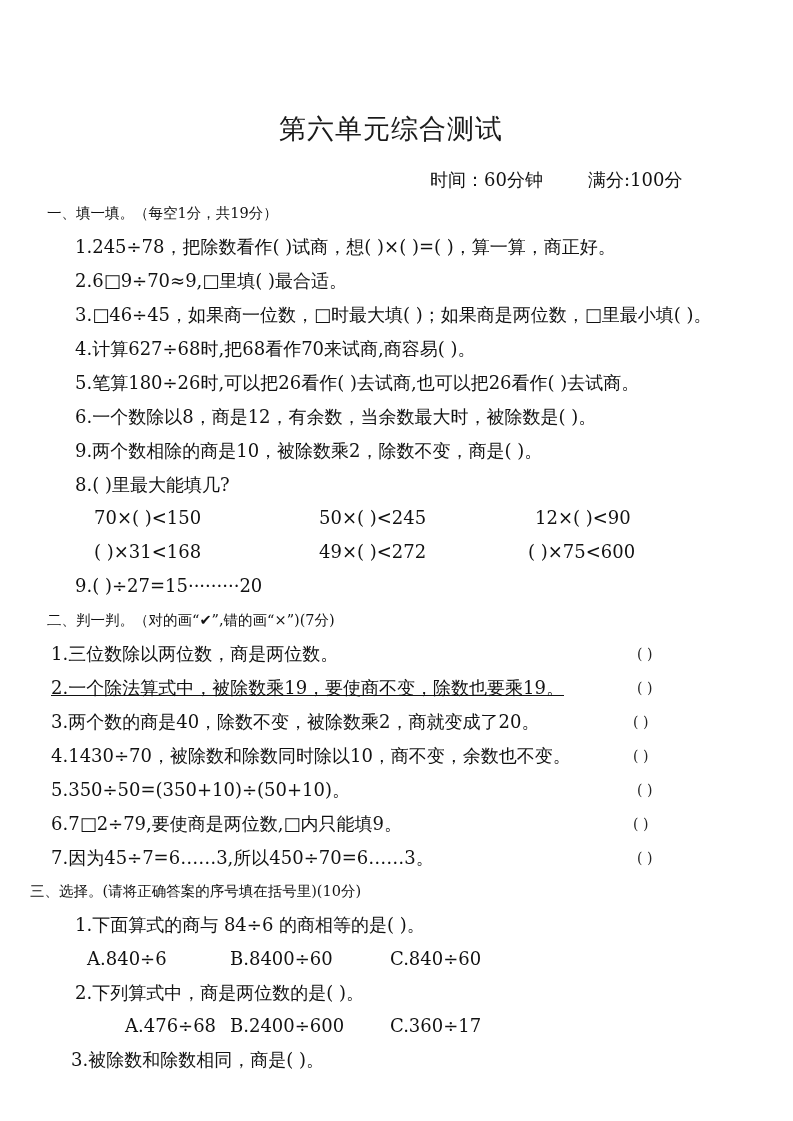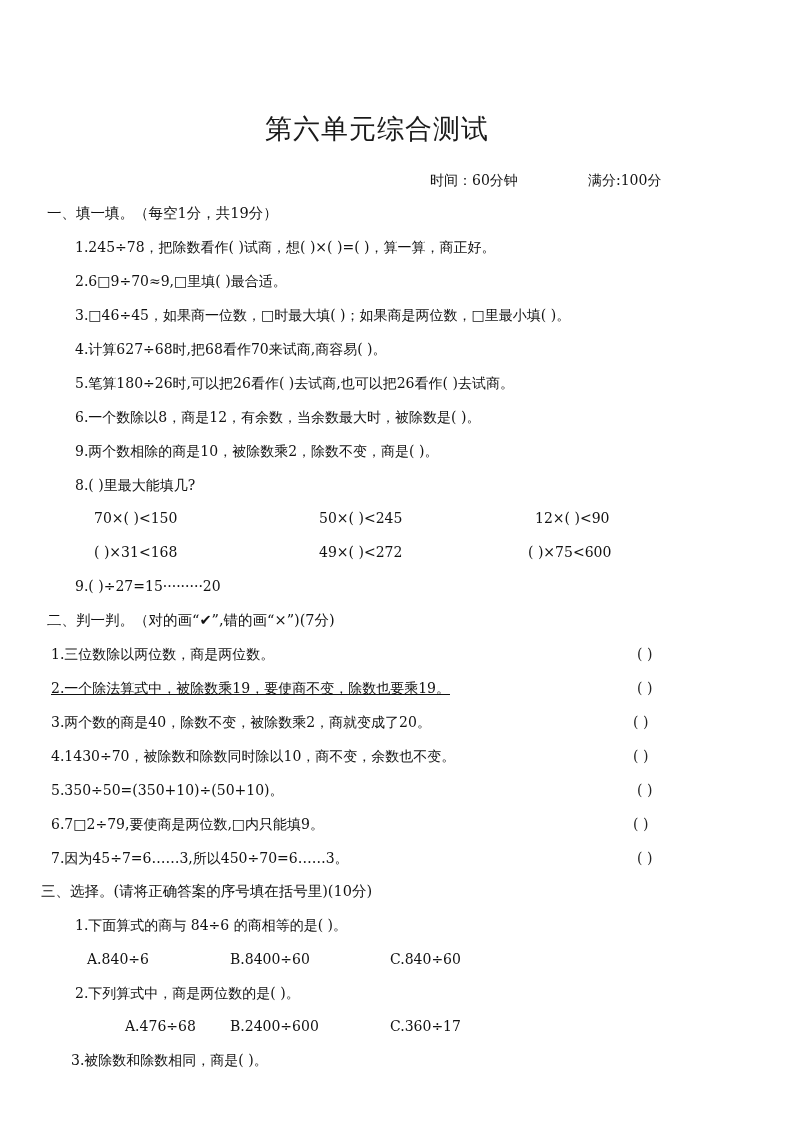--- a/index.html
+++ b/index.html
@@ -3,29 +3,29 @@
 <meta charset="utf-8">
 <style>
   html, body { margin: 0; padding: 0; background: #ffffff; }
   body {
     width: 793px; height: 1121px; position: relative; overflow: hidden;
     font-family: "DejaVu Serif", "Liberation Serif", serif;
     color: #111111; font-size: 14px;
   }
   .abs { position: absolute; white-space: nowrap; line-height: 20px; }
   .title { font-size: 27px; line-height: 34px; letter-spacing: 1px; color: #1a1a1a; }
-  .meta { font-size: 14px; }
+  .meta { font-size: 18px; }
   .sec { font-size: 14.5px; }
-  .q { font-size: 14px; }
+  .q { font-size: 18px; }
   .paren { font-size: 14px; color: #222; }
 </style>
 </head>
 <body>
 
-<div class="abs title" style="left:265px; top:112px;">第六单元综合测试</div>
+<div class="abs title" style="left:279px; top:112px;">第六单元综合测试</div>
 <div class="abs meta" style="left:430px; top:170px;">时间：60分钟</div>
 <div class="abs meta" style="left:588px; top:170px;">满分:100分</div>
 
 <div class="abs sec" style="left:47px; top:203px;">一、填一填。（每空1分，共19分）</div>
 <div class="abs q" style="left:75px; top:237px;">1.245÷78，把除数看作(        )试商，想(        )×(        )=(        )，算一算，商正好。</div>
 <div class="abs q" style="left:75px; top:271px;">2.6□9÷70≈9,□里填(        )最合适。</div>
 <div class="abs q" style="left:75px; top:305px;">3.□46÷45，如果商一位数，□时最大填(        )；如果商是两位数，□里最小填(      )。</div>
 <div class="abs q" style="left:75px; top:339px;">4.计算627÷68时,把68看作70来试商,商容易(         )。</div>
 <div class="abs q" style="left:75px; top:373px;">5.笔算180÷26时,可以把26看作(         )去试商,也可以把26看作(         )去试商。</div>
 <div class="abs q" style="left:75px; top:407px;">6.一个数除以8，商是12，有余数，当余数最大时，被除数是(         )。</div>
@@ -57,21 +57,21 @@
 
 <div class="abs q" style="left:51px; top:780px;">5.350÷50=(350+10)÷(50+10)。</div>
 <div class="abs paren" style="left:637px; top:780px;">(      )</div>
 
 <div class="abs q" style="left:51px; top:814px;">6.7□2÷79,要使商是两位数,□内只能填9。</div>
 <div class="abs paren" style="left:633px; top:814px;">(      )</div>
 
 <div class="abs q" style="left:51px; top:848px;">7.因为45÷7=6……3,所以450÷70=6……3。</div>
 <div class="abs paren" style="left:637px; top:848px;">(      )</div>
 
-<div class="abs sec" style="left:41px; top:881px;">三、选择。(请将正确答案的序号填在括号里)(10分)</div>
+<div class="abs sec" style="left:30px; top:881px;">三、选择。(请将正确答案的序号填在括号里)(10分)</div>
 
 <div class="abs q" style="left:75px; top:915px;">1.下面算式的商与 84÷6 的商相等的是(      )。</div>
 <div class="abs q" style="left:87px; top:949px;">A.840÷6</div>
 <div class="abs q" style="left:230px; top:949px;">B.8400÷60</div>
 <div class="abs q" style="left:390px; top:949px;">C.840÷60</div>
 
 <div class="abs q" style="left:75px; top:983px;">2.下列算式中，商是两位数的是(      )。</div>
 <div class="abs q" style="left:87px; top:1016px;margin-left:38px;">A.476÷68</div>
 <div class="abs q" style="left:230px; top:1016px;">B.2400÷600</div>
 <div class="abs q" style="left:390px; top:1016px;">C.360÷17</div>

